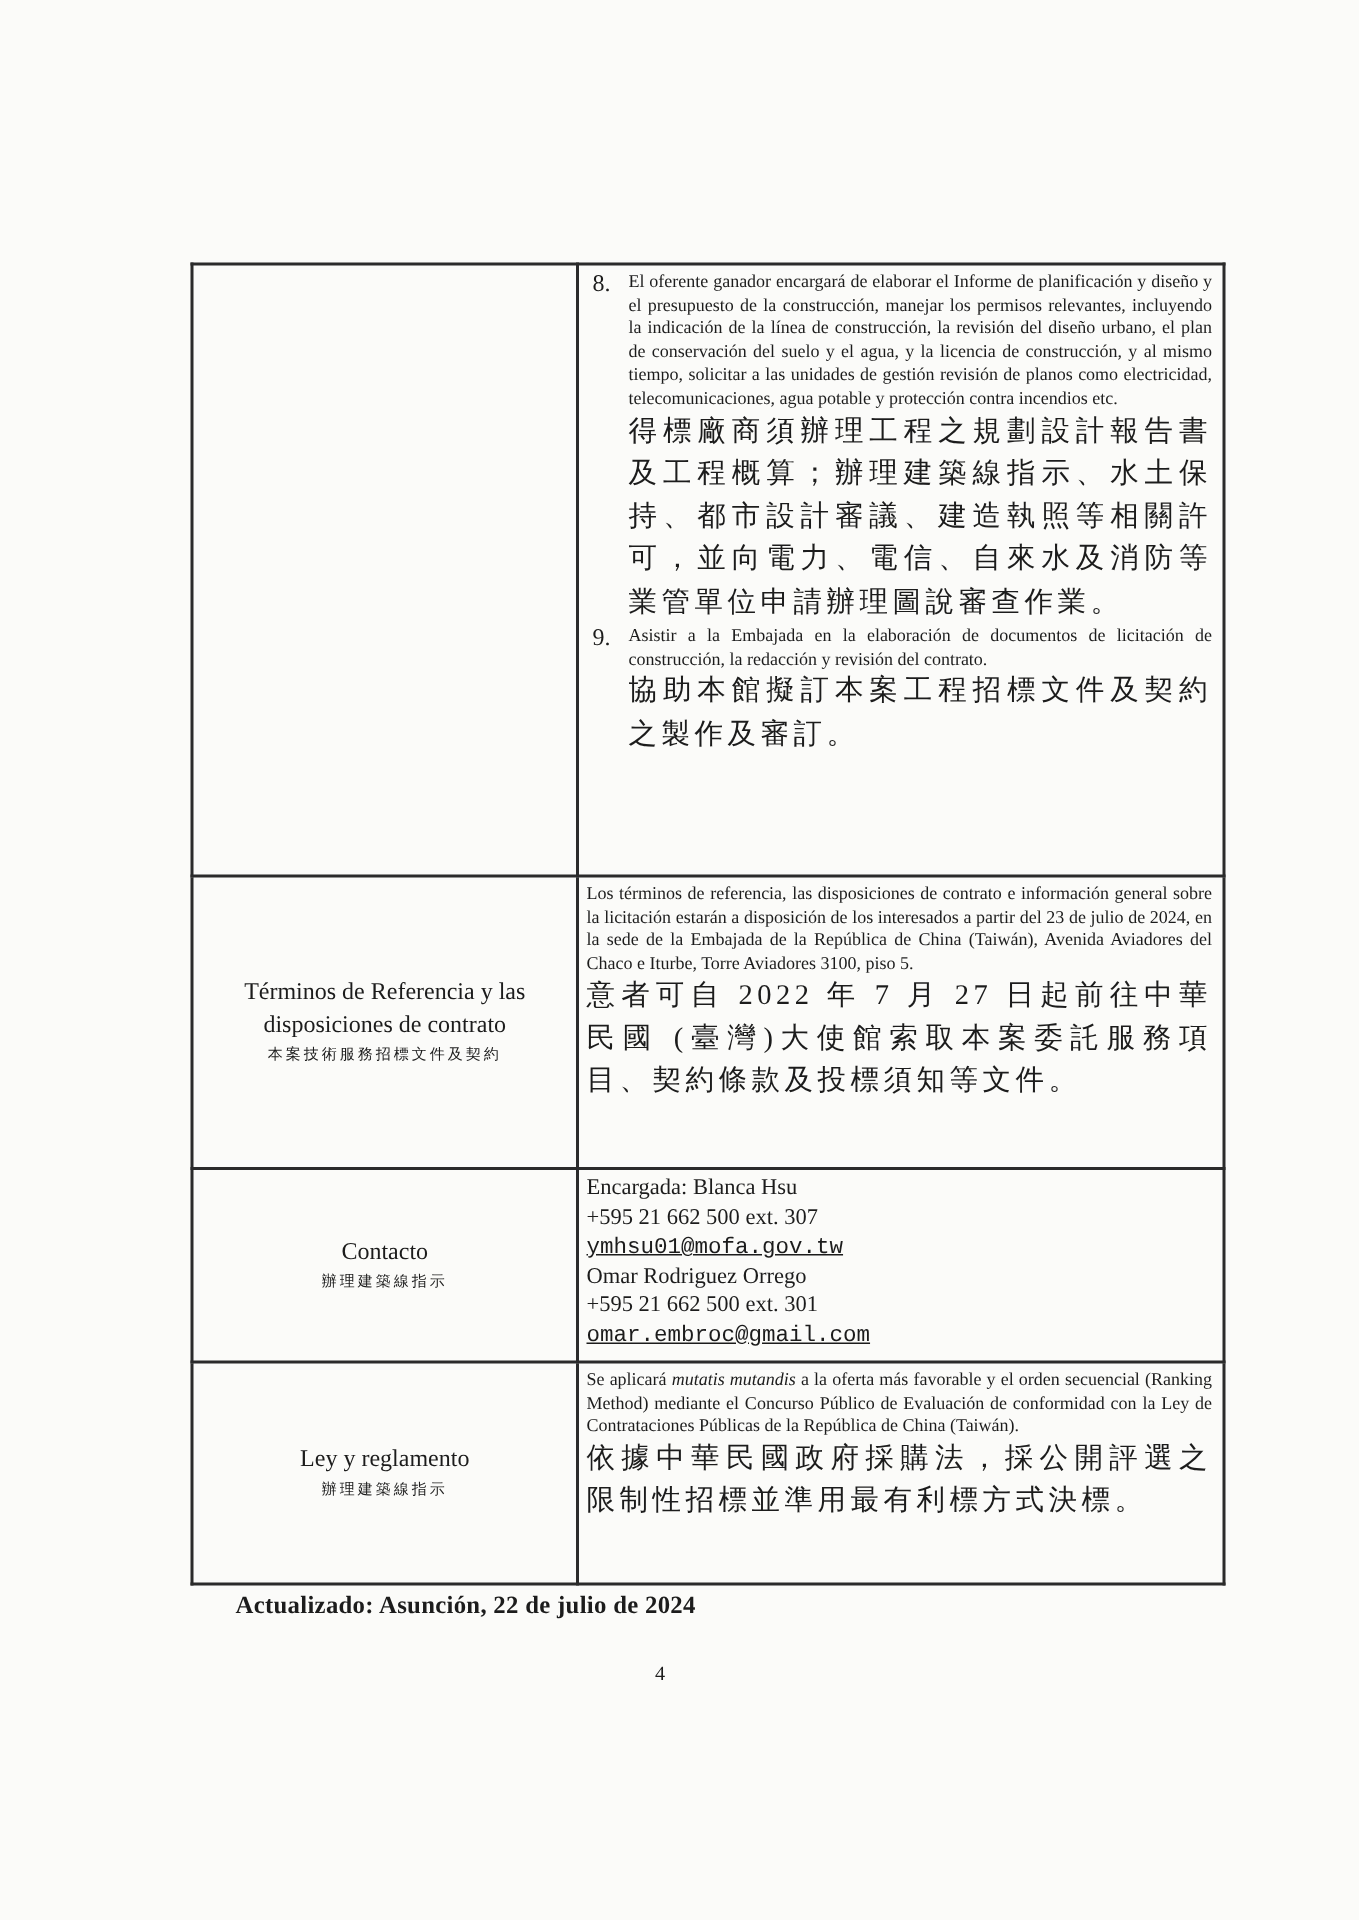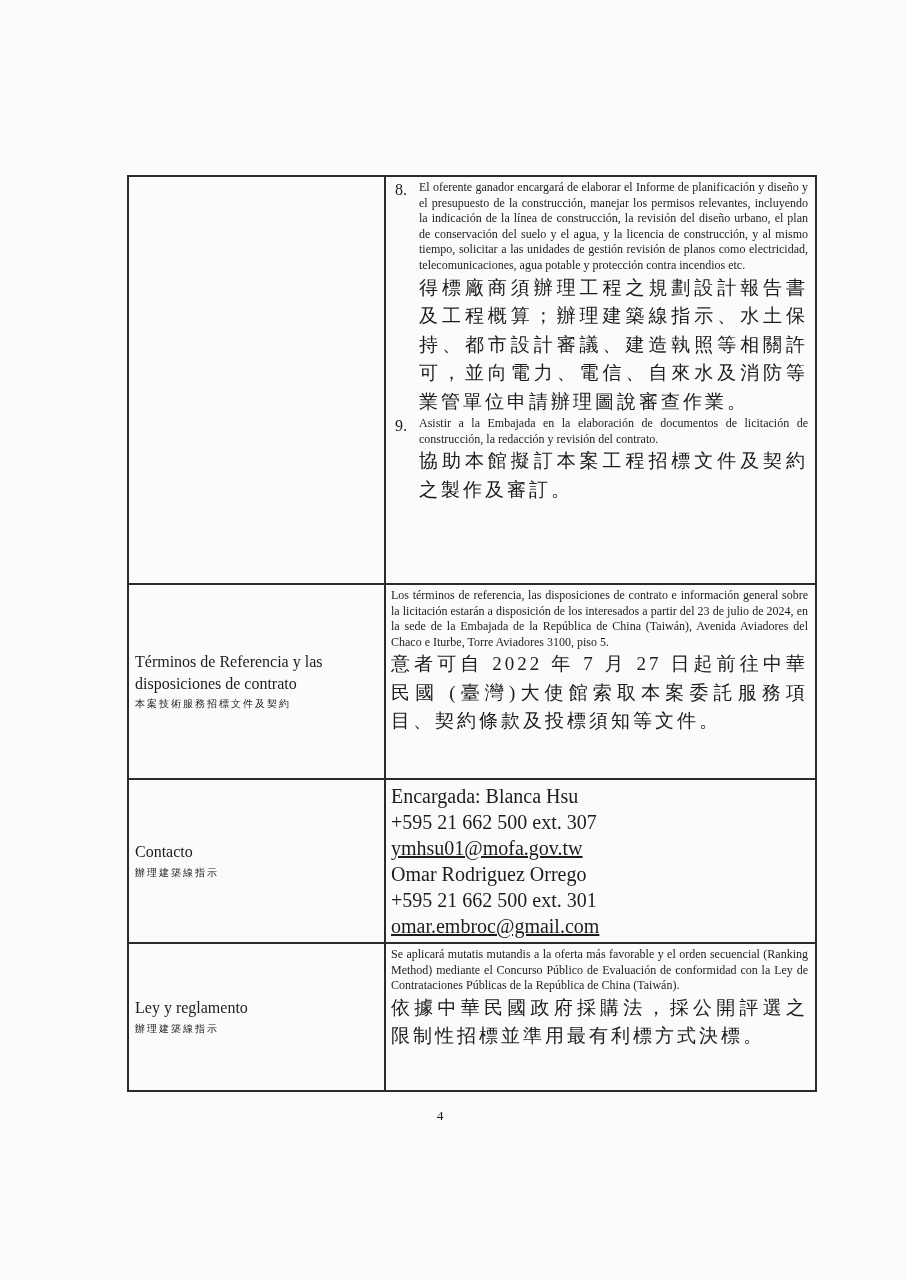--- a/index.html
+++ b/index.html
@@ -32,20 +32,21 @@
   }
   .col-label { width: 243px; }
   .col-content { width: 417px; }
   tr.row1 { height: 408px; }
   tr.row2 { height: 195px; }
   tr.row3 { height: 129px; }
   tr.row4 { height: 148px; }
 
   td.label-cell {
     vertical-align: middle;
+    text-align: center;
     padding: 4px 6px;
   }
   .label-es {
     font-size: 16px;
     line-height: 1.35;
   }
   .label-zh {
     font-size: 10px;
     letter-spacing: 2px;
     line-height: 1.6;
@@ -73,25 +74,25 @@
     padding-left: 28px;
   }
   .num-item .num {
     position: absolute;
     left: 4px;
     top: 0;
     font-size: 16px;
     line-height: 1.3;
   }
   .contact-line {
-    font-size: 20px;
+    font-size: 15px;
     line-height: 1.3;
   }
-  .contact-line.underline { text-decoration: underline; }
-  .it { }
+  .contact-line.underline { text-decoration: underline; font-family: Liberation Mono, monospace; }
+  .it { font-style: italic; }
   .footer-line {
     position: absolute;
     left: 157px;
     top: 1060px;
     font-size: 16.5px;
     font-weight: bold;
     letter-spacing: 0.2px;
   }
   .page-number {
     position: absolute;
@@ -158,15 +159,16 @@
         <div class="label-zh">辦理建築線指示</div>
       </td>
       <td class="col-content content-cell">
         <p class="es"><span>Se aplicará </span><span class="it">mutatis mutandis</span><span> a la oferta más favorable y el orden secuencial (Ranking Method) mediante el Concurso Público de Evaluación de conformidad con la Ley de Contrataciones Públicas de la República de China (Taiwán).</span></p>
         <p class="zh">依據中華民國政府採購法，採公開評選之限制性招標並準用最有利標方式決標。</p>
       </td>
     </tr>
   </tbody>
     </table>
 
+  <div class="footer-line">Actualizado: Asunción, 22 de julio de 2024</div>
   <div class="page-number">4</div>
 
 </div>
 
 </body></html>

